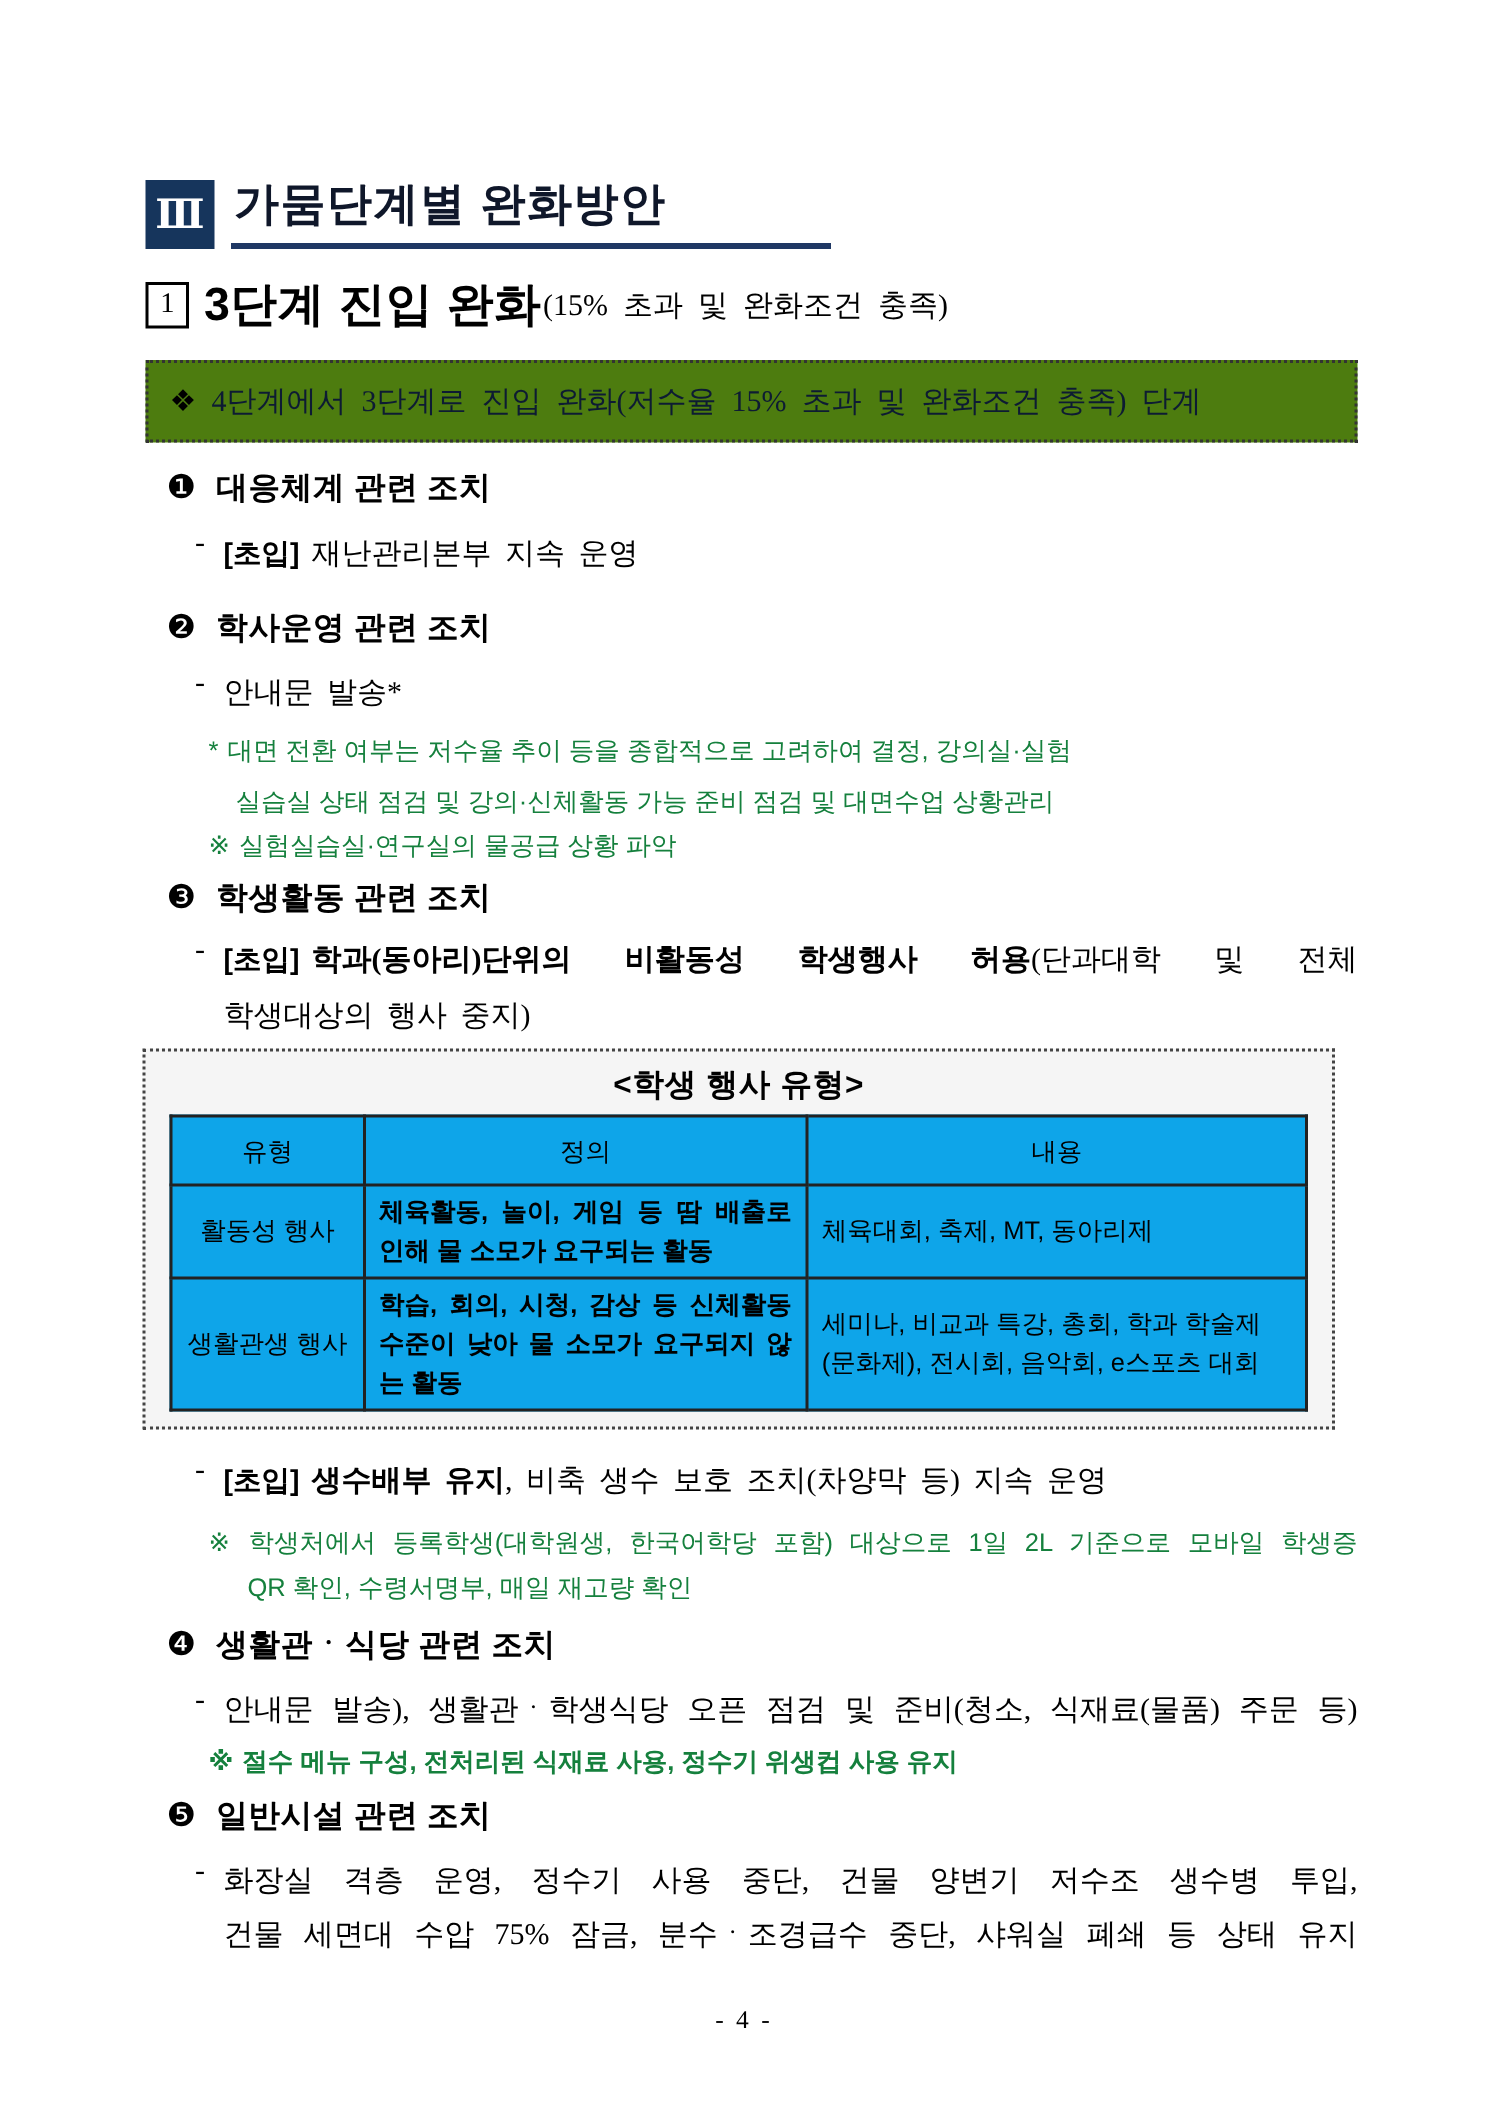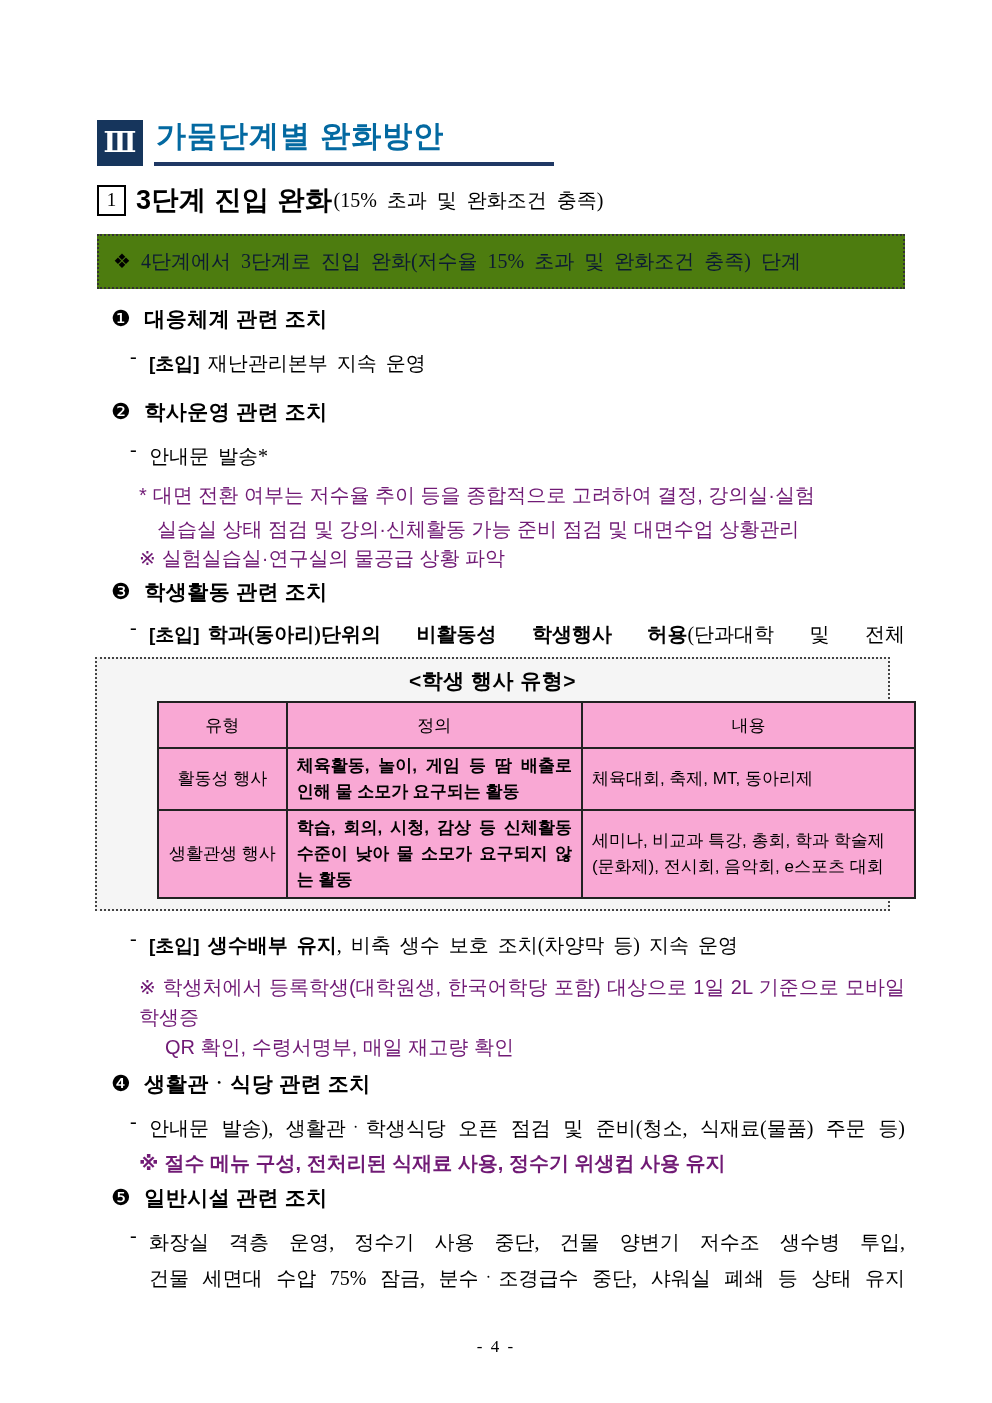--- a/index.html
+++ b/index.html
@@ -16,33 +16,33 @@
     width:46px;height:46px;background:#16355c;color:#fff;
     display:flex;align-items:center;justify-content:center;
     font-size:27px;font-weight:bold;flex:none;
   }
   .chapter-title-wrap{
     margin-left:11px;width:398px;border-bottom:4px solid #1f3864;
     padding:0 0 5px 2px;
   }
   .chapter-title{
     font-family:"Liberation Sans","DejaVu Sans",sans-serif;
-    font-weight:800;font-size:30px;color:#0369a1;letter-spacing:1px;
+    font-weight:800;font-size:30px;color:#0f172a;letter-spacing:1px;
   }
 
   
   .sec-head{display:flex;align-items:center;margin-top:16px;}
   .sec-num{
     width:25px;height:27px;border:2px solid #000;flex:none;
     display:flex;align-items:center;justify-content:center;
     font-size:19px;margin-right:10px;
   }
   .sec-title{
     font-family:"Liberation Sans","DejaVu Sans",sans-serif;
-    font-weight:800;font-size:27px;letter-spacing:.5px;text-align:right;
+    font-weight:800;font-size:31px;letter-spacing:.5px;text-align:right;
   }
   .sec-suffix{font-size:20px;word-spacing:5px;margin-left:1px;}
 
   
   .callout{
     margin-top:16px;background:#4d7c0f;border:2px dotted #333;
     padding:12px 14px;font-size:20px;color:#0d1b33;word-spacing:5px;
   }
   .callout .marker{margin-right:10px;color:#000;}
 
@@ -61,42 +61,42 @@
   .jl{text-align:justify;text-align-last:justify;}
   .tag{
     font-family:"Liberation Sans","DejaVu Sans",sans-serif;
     font-weight:bold;font-size:19px;margin-right:8px;
   }
   .bseg{font-weight:bold;}
 
   
   .note{
     font-family:"Liberation Sans","DejaVu Sans",sans-serif;
-    margin-left:42px;font-size:20px;color:#701a75;
+    margin-left:42px;font-size:17px;color:#15803d;
   }
   .note-star{margin-top:4px;line-height:34px;}
   .note-star .ln2{padding-left:18px;}
   .note-ref{line-height:24px;margin-top:0;}
   .note-ref2{margin-top:8px;line-height:30px;}
   .note-ref2 .ln2{padding-left:26px;}
   .note-ref3{margin-top:4px;line-height:26px;font-weight:600;}
   .nmark{margin-right:6px;}
 
   
   .tblbox{
     box-sizing:border-box;margin:4px 0 0 -2px;width:795px;
     border:2px dotted #444;background:#f5f5f5;padding:8px 16px 10px;
   }
   .tbl-title{
     text-align:center;font-family:"Liberation Sans","DejaVu Sans",sans-serif;
     font-weight:800;font-size:21px;letter-spacing:.5px;
   }
   table.evt{
-    width:100%;border-collapse:collapse;margin-top:6px;background:#f9a8d4;
-    font-family:"Liberation Sans","DejaVu Sans",sans-serif;font-size:17px;margin-left:44px;
+    width:100%;border-collapse:collapse;margin-top:6px;background:#0ea5e9;
+    font-family:"Liberation Sans","DejaVu Sans",sans-serif;font-size:17px;
   }
   table.evt th,table.evt td{border:2px solid #222;padding:4px 9px;}
   table.evt th{font-weight:400;text-align:center;height:36px;}
   table.evt td{line-height:26px;}
   td.c-type{text-align:center;width:17%;}
   td.c-def{width:39%;text-align:justify;font-weight:bold;}
   td.c-con{width:44%;}
 
   
   .page-footer{
@@ -158,20 +158,21 @@
   </div>
 
   <div class="item-head" style="margin-top:8px;">
     <span class="item-num">❸</span>
     <span>학생활동 관련 조치</span>
   </div>
   <div class="sub" style="margin-top:10px;">
     <span class="sub-dash">-</span>
     <div class="sub-body">
       <div class="ln jl"><span class="tag">[초입]</span><span class="bseg">학과(동아리)단위의 비활동성 학생행사 허용</span><span>(단과대학 및 전체</span></div>
+      <div class="ln">학생대상의 행사 중지)</div>
     </div>
   </div>
 
   <div class="tblbox">
     <div class="tbl-title">&lt;학생 행사 유형&gt;</div>
     <table class="evt">
       <thead>
         <tr>
           <th>유형</th>
           <th>정의</th>

